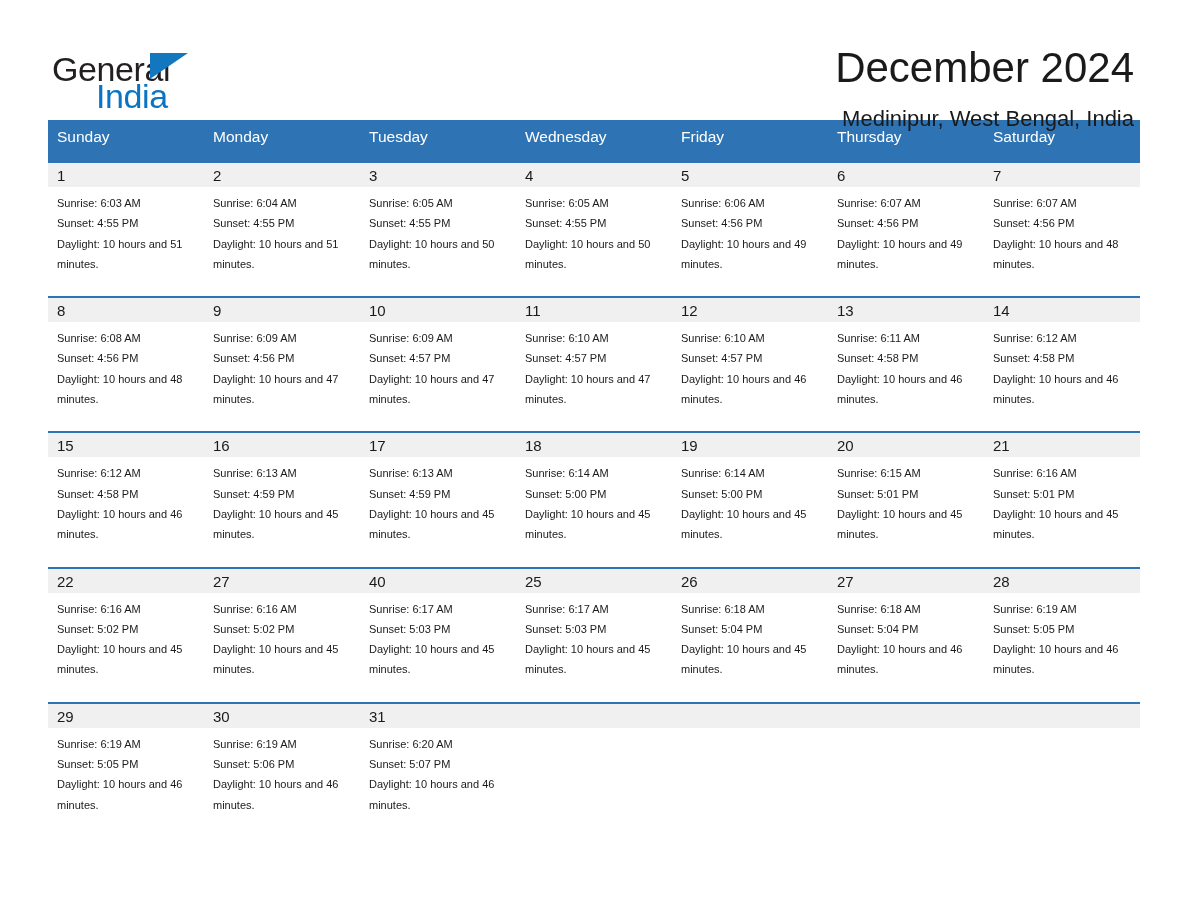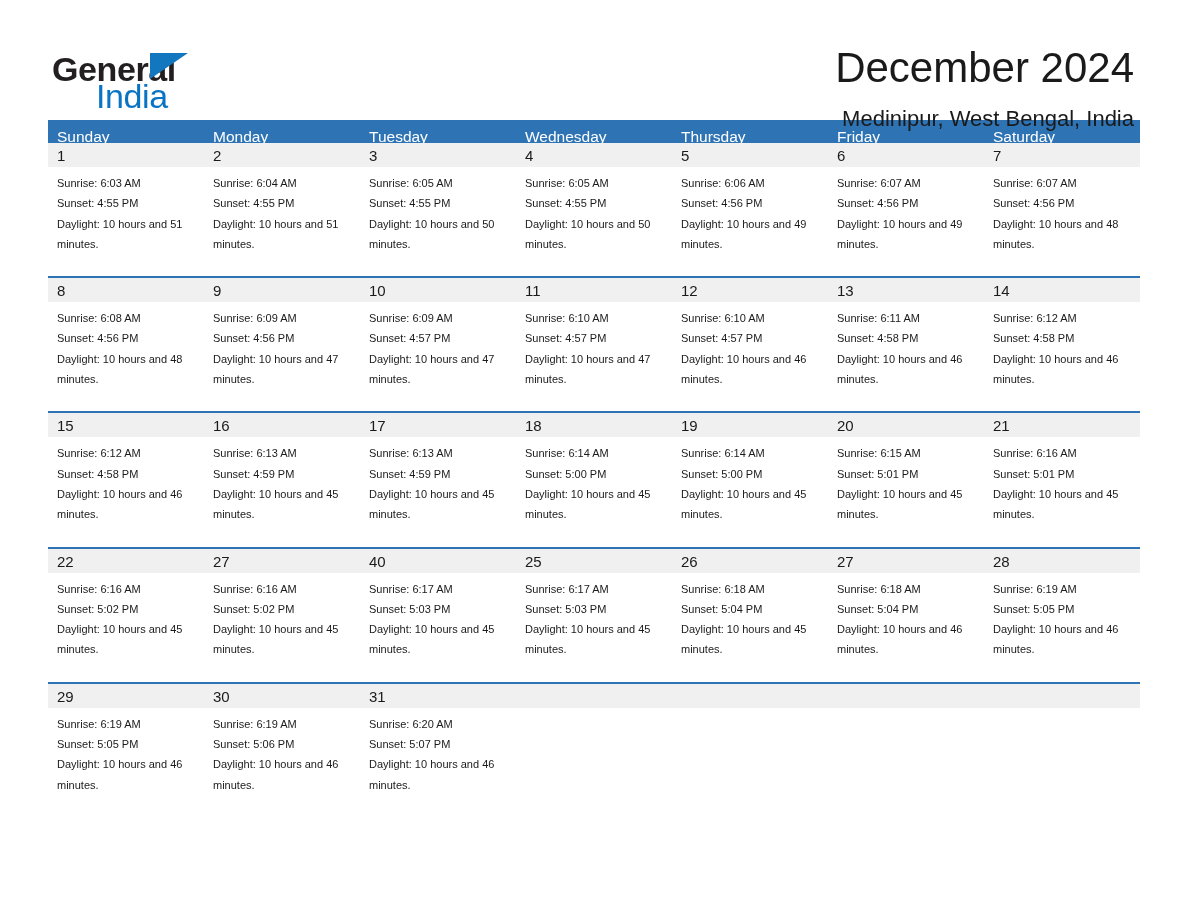--- a/index.html
+++ b/index.html
@@ -38,21 +38,20 @@
     user-select: none;
   }
   .brand-general {
     position: absolute;
     left: 4px;
     top: 6px;
     font-size: 34px;
     letter-spacing: -0.4px;
     color: #231f20;
     font-family: "Liberation Sans", sans-serif;
-    font-weight: bold;
   }
   .brand-tri {
     position: absolute;
     left: 102px;
     top: 9px;
     width: 0;
     height: 0;
     border-left: 38px solid #1277bf;
     border-bottom: 26px solid transparent;
   }
@@ -85,21 +84,21 @@
   }
 
   
   .calendar {
     margin-top: 16px;
     width: 1092px;
   }
   .weekday-row {
     display: flex;
     background: #2e74b5;
-    height: 23px;
+    height: 43px;
   }
   .weekday-cell {
     flex: 1 1 0;
     color: #ffffff;
     font-size: 15.5px;
     line-height: 33px;
     padding-left: 9px;
     box-sizing: border-box;
     white-space: nowrap;
   }
@@ -161,22 +160,22 @@
     </div>
 
   </div>
 
   <div class="calendar">
     <div class="weekday-row" id="weekday-row">
         <div class="weekday-cell">Sunday</div>
         <div class="weekday-cell">Monday</div>
         <div class="weekday-cell">Tuesday</div>
         <div class="weekday-cell">Wednesday</div>
+        <div class="weekday-cell">Friday</div>
         <div class="weekday-cell">Thursday</div>
-        <div class="weekday-cell">Friday</div>
         <div class="weekday-cell">Saturday</div>
       </div>
     <div id="weeks-container">
         <div class="week first">
           <div class="day-cell">
             <div class="day-num">1</div>
             <div class="day-info">
               <div>Sunrise: 6:03 AM</div>
               <div>Sunset: 4:55 PM</div>
               <div class="wrap">Daylight: 10 hours and 51 minutes.</div>

